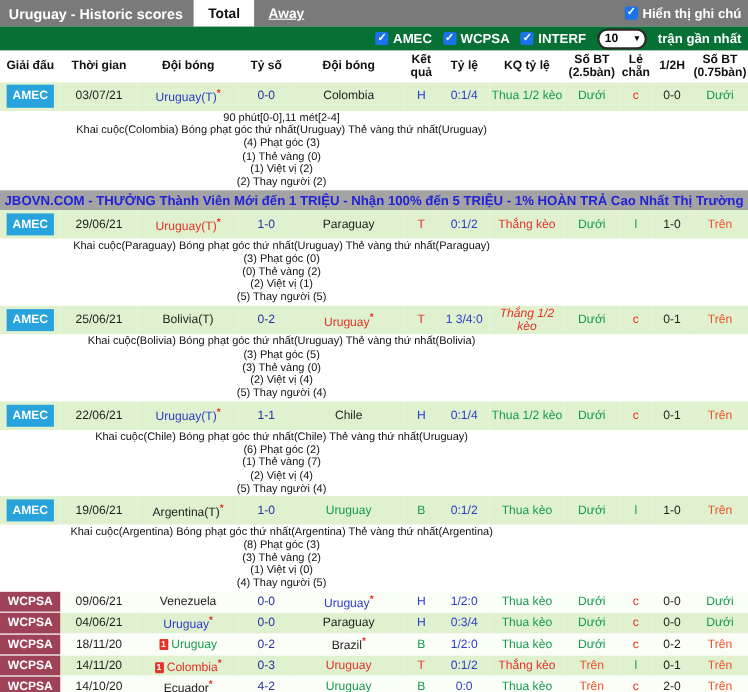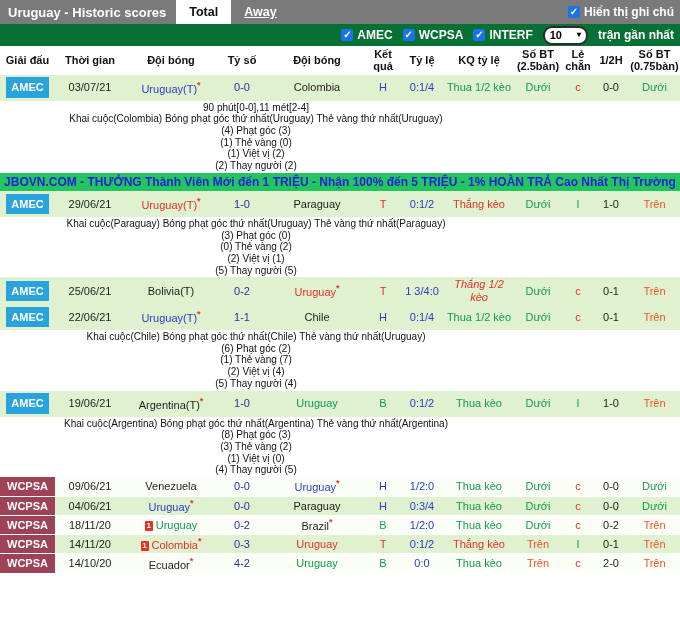--- a/index.html
+++ b/index.html
@@ -52,21 +52,21 @@
   .team{cursor:pointer;}
   .star{color:#e53228;font-size:9px;font-weight:bold;}
   .rc{display:inline-block;width:8px;height:10px;background:#e53228;color:#fff;
       font-size:8px;line-height:10px;border-radius:1px;margin-right:3px;
       text-align:center;vertical-align:1px;font-weight:bold;}
 
   tr.note-row td{background:#fff;padding:1px 0;}
   .notes{width:512px;text-align:center;color:#111;}
   .note-line{display:block;font-size:10px;line-height:11.7px;white-space:normal;}
 
-  tr.ad-row td{background:#22c55e;text-align:center;padding:2px 0;}
+  tr.ad-row td{background:#a3a3a3;text-align:center;padding:2px 0;}
   .ad-link{color:#2222d6;font-weight:bold;font-size:12px;cursor:pointer;
            line-height:14px;}
 </style>
 </head>
 <body>
 
 <div class="page">
 
   <div class="titlebar">
     <span class="page-title">Uruguay - Historic scores</span>
@@ -198,20 +198,31 @@
     <td style="color: rgb(42, 47, 158); font-weight: normal;">0-2</td>
     <td><span class="team"><span style="color: rgb(229, 50, 40);">Uruguay</span><sup class="star">*</sup></span></td>
     <td style="color: rgb(229, 50, 40);">T</td>
     <td style="color: rgb(43, 60, 200);">1 3/4:0</td>
     <td style="color: rgb(229, 50, 40); font-style: italic;">Thắng 1/2 kèo</td>
     <td style="color: rgb(22, 154, 82);">Dưới</td>
     <td style="color: rgb(229, 50, 40);">c</td>
     <td>0-1</td>
     <td style="color: rgb(241, 81, 42);">Trên</td>
   </tr>
+        <tr class="note-row">
+    <td colspan="12">
+            <div class="notes">
+              <span class="note-line">Khai cuộc(Bolivia)  Bóng phạt góc thứ nhất(Uruguay)  Thẻ vàng thứ nhất(Bolivia)</span>
+              <span class="note-line">(3) Phạt góc (5)</span>
+              <span class="note-line">(3) Thẻ vàng (0)</span>
+              <span class="note-line">(2) Việt vị (4)</span>
+              <span class="note-line">(5) Thay người (4)</span>
+            </div>
+          </td>
+  </tr>
         <tr class="main-row shade-green">
     <td class="lg lg-amec">
             <span class="badge">AMEC</span>
           </td>
     <td>22/06/21</td>
     <td><span class="team"><span style="color: rgb(43, 60, 200);">Uruguay(T)</span><sup class="star">*</sup></span></td>
     <td style="color: rgb(42, 47, 158); font-weight: normal;">1-1</td>
     <td><span class="team"><span style="color: rgb(30, 30, 30);">Chile</span></span></td>
     <td style="color: rgb(43, 60, 200);">H</td>
     <td style="color: rgb(43, 60, 200);">0:1/4</td>

